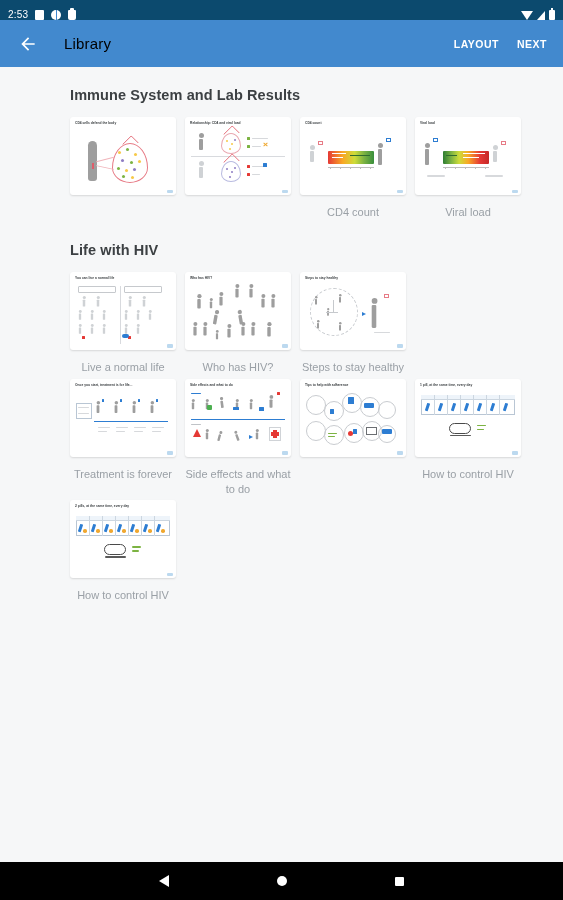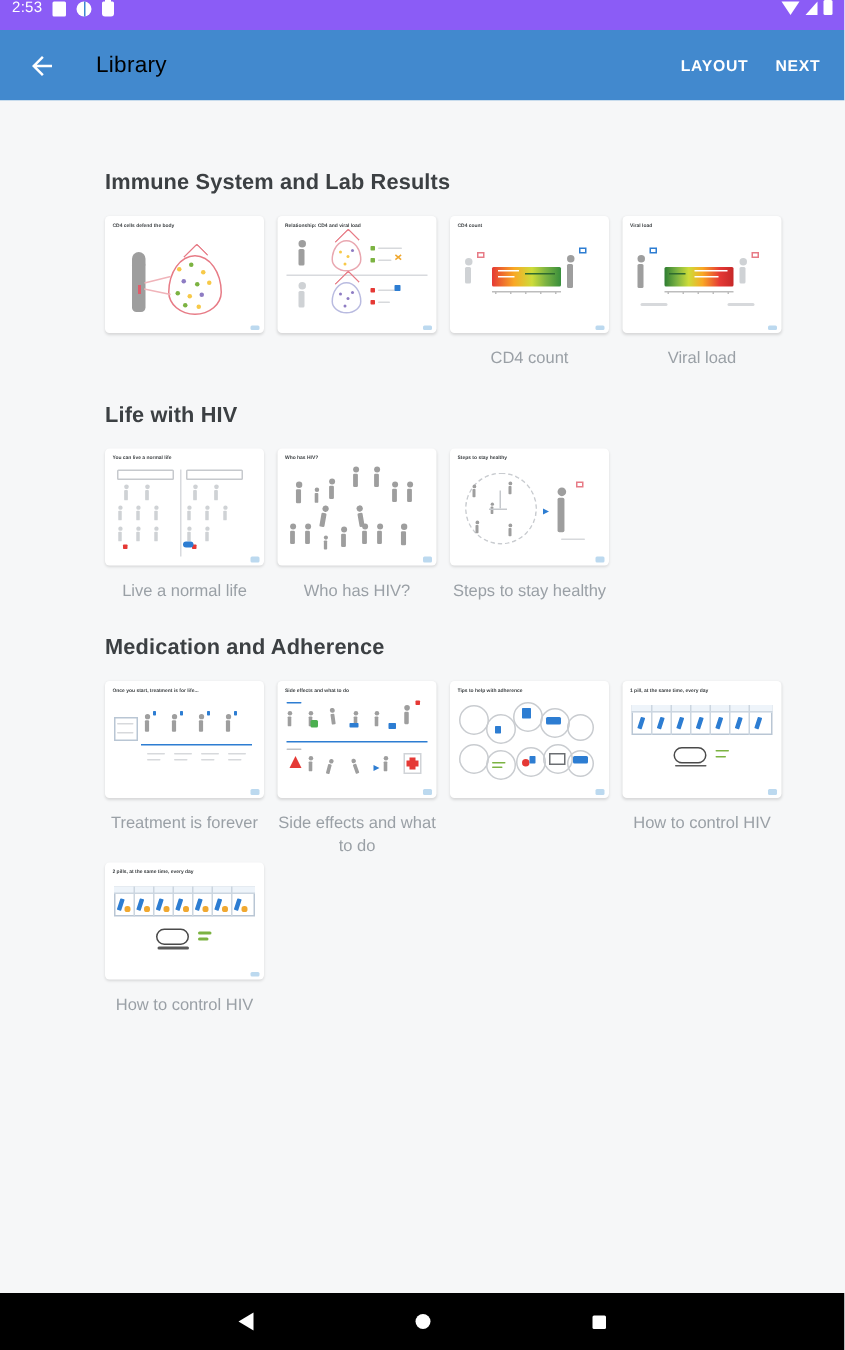--- a/index.html
+++ b/index.html
@@ -6,21 +6,21 @@
   html,body { width:563px; height:900px; }
   body {
     font-family:"Liberation Sans", sans-serif;
     background:#f5f6f7;
     overflow:hidden;
     position:relative;
   }
 
   
   .status-bar{
-    height:20px; background:#8b5cf6; display:flex; align-items:flex-start;
+    height:20px; background:#0c4a6e; display:flex; align-items:flex-end;
     padding:0 8px; color:#ffffff; font-size:10px; letter-spacing:.2px;
   }
   .status-left{ display:flex; align-items:center; gap:7px; }
   .status-clock{ font-size:10px; font-weight:400; }
   .status-right{ margin-left:auto; display:flex; align-items:center; gap:4px; }
   .sb-ico{ display:inline-block; }
   .ico-sq{ width:9px; height:10px; background:#ffffff; border-radius:1px; }
   .ico-circ{ width:10px; height:10px; background:#ffffff; border-radius:50%; position:relative; }
   .ico-circ::after{
     content:""; position:absolute; left:4.5px; top:0; width:1.2px; height:10px; background:#3f87d0;
@@ -62,21 +62,21 @@
   
   .content{
     position:absolute; top:67px; left:0; right:0; bottom:38px;
     background:#f6f7f8; overflow:hidden; padding:0 0 0 0;
   }
   .section{ padding:0 0 0 0; }
   .section-title{
     font-size:14.5px; font-weight:700; color:#3c4043;
     padding:18px 0 14px 70px; letter-spacing:.1px;
   }
-  .section:first-child .section-title{ padding-top:20px;margin-top:27px; }
+  .section:first-child .section-title{ padding-top:20px; }
 
   .grid{
     display:flex; flex-wrap:wrap; padding-left:70px; gap:0;
   }
   .card{
     width:106px; margin-right:9px; margin-bottom:4px;
     display:flex; flex-direction:column; align-items:center; cursor:pointer;
   }
   .thumb{
     width:106px; height:78px; background:#ffffff; border-radius:3px;
@@ -529,21 +529,20 @@
           </div>
           <div class="thumb-badge"></div>
         </div>
         <div class="card-label">Steps to stay healthy</div>
       </div>
 
     </div>
   </div>
 
   <div class="section">
-    <div class="section-title">Medication and Adherence</div>
     <div class="grid">
 
       <div class="card">
         <div class="thumb">
           <div class="thumb-title wrap">Once you start, treatment is for life...</div>
           <div class="thumb-body" style="top:18px;">
             <div style="position:absolute;left:2px;top:6px;width:16px;height:16px;border:0.6px solid #b9c6d4;"></div>
             <div class="legend-line" style="left:4px;top:10px;width:11px;"></div>
             <div class="legend-line" style="left:4px;top:16px;width:11px;"></div>
             <div class="fig" style="left:24px;top:4px;transform:scale(.7);">

